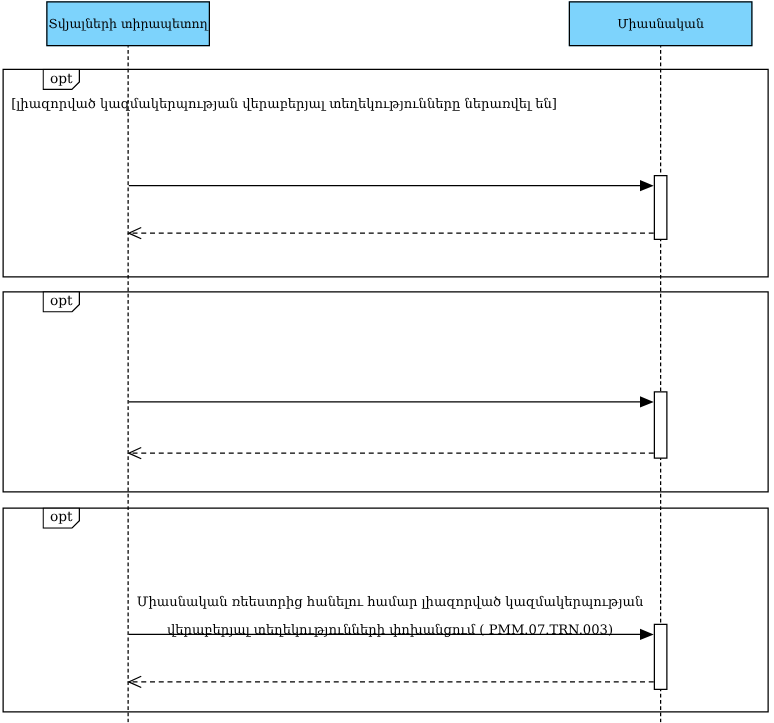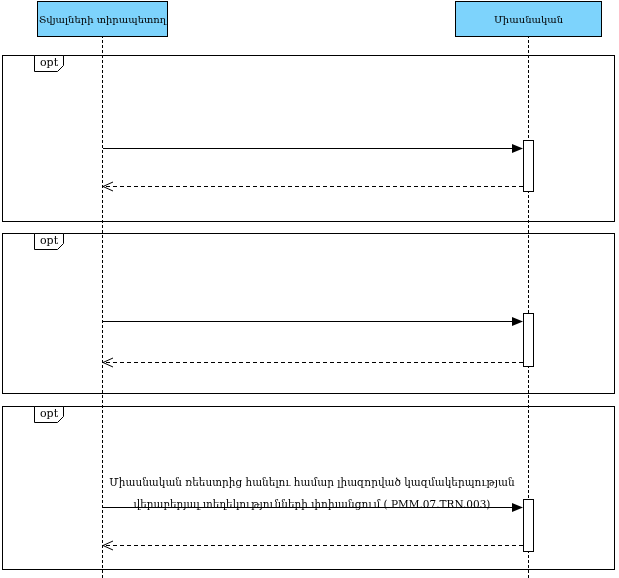--- a/index.html
+++ b/index.html
@@ -100,20 +100,21 @@
   <div class="lifeline" style="left:102px;"></div>
   <div class="lifeline" style="left:528px;"></div>
 
   <div class="fragment" style="top:55px;height:165px;">
     <div class="opt-tag">
       <svg width="30" height="17" viewBox="0 0 30 17">
         <path d="M0.5,0.5 H29.5 V10.5 L23.5,16.5 H0.5 Z" fill="#ffffff" stroke="#000000"></path>
       </svg>
       <span class="opt-text">opt</span>
     </div>
+    <div class="guard">[լիազորված կազմակերպության վերաբերյալ տեղեկությունները ներառվել են]</div>
   </div>
 
   <div class="fragment" style="top:233px;height:159px;">
     <div class="opt-tag">
       <svg width="30" height="17" viewBox="0 0 30 17">
         <path d="M0.5,0.5 H29.5 V10.5 L23.5,16.5 H0.5 Z" fill="#ffffff" stroke="#000000"></path>
       </svg>
       <span class="opt-text">opt</span>
     </div>
   </div>

